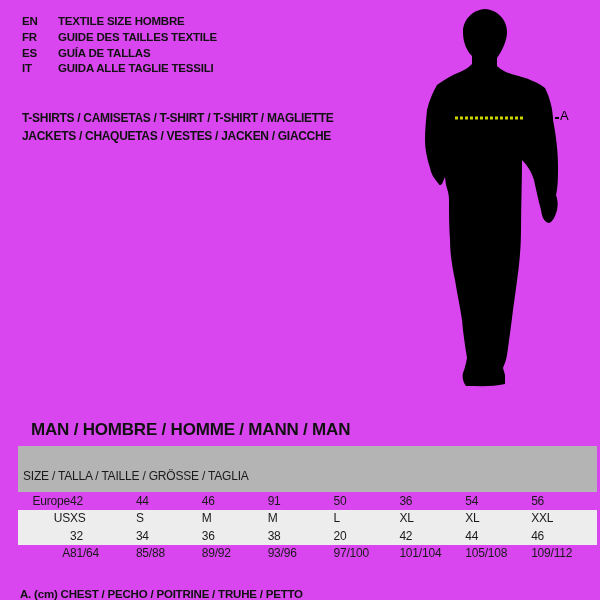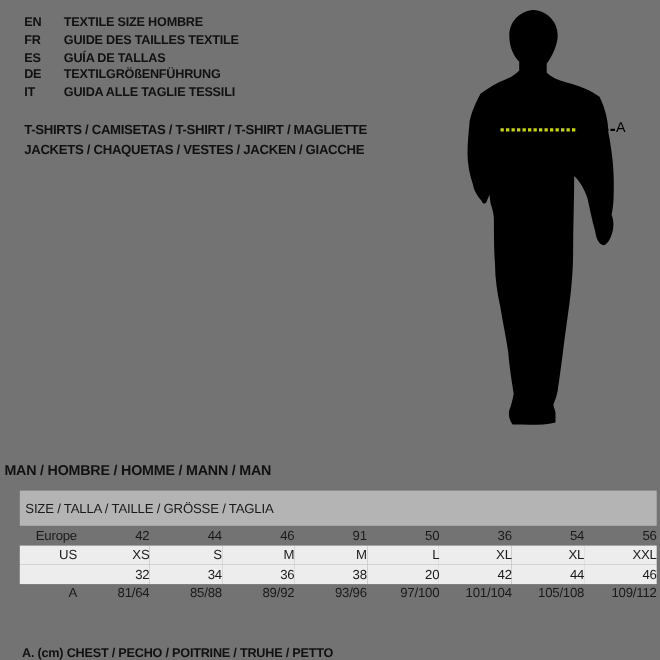--- a/index.html
+++ b/index.html
@@ -9,52 +9,52 @@
     --silhouette:#000000;
     --text:#111111;
   }
   html,body{margin:0;padding:0;}
   body{
     width:600px;height:600px;background:#ffffff;
     font-family:"Liberation Sans", sans-serif;
     color:var(--text);
     position:relative;overflow:hidden;
   }
-  .canvas{position:absolute;left:0;top:0;width:600px;height:600px;background:#737373;text-decoration:underline;}
+  .canvas{position:absolute;left:0;top:0;width:600px;height:600px;background:#d946ef;text-decoration:underline;}
 
   
   .languages{position:absolute;left:22px;top:14px;}
   .lang-row{display:flex;line-height:15.8px;font-size:11.5px;font-weight:bold;letter-spacing:-0.2px;}
   .lang-code{width:36px;flex:0 0 36px;}
   .lang-label{white-space:nowrap;}
 
   
   .categories{position:absolute;left:22px;top:109px;}
   .category-line{font-size:12px;font-weight:bold;line-height:18px;letter-spacing:-0.3px;white-space:nowrap;}
 
   
   .figure{position:absolute;left:405px;top:5px;width:175px;height:392px;}
   .figure svg{position:absolute;left:0;top:0;}
   .measure-label{
     position:absolute;left:155px;top:104px;width:20px;
     font-size:13px;line-height:13px;color:#000;
   }
 
   
-  .section-title{position:absolute;left:4px;top:420px;font-size:13px;font-weight:bold;letter-spacing:-0.2px;}
+  .section-title{position:absolute;left:31px;top:420px;font-size:17px;font-weight:bold;letter-spacing:-0.2px;}
 
   
   .size-table-wrap{position:absolute;left:18px;top:446px;width:579px;}
   table.size-table{width:100%;border-collapse:collapse;table-layout:fixed;font-size:12px;letter-spacing:-0.2px;}
   table.size-table th.table-header{
     background:var(--table-header-bg);
     font-weight:normal;text-align:left;height:32px;
-    padding:0 0 0 5px;font-size:12px;color:#1a1a1a;
-  }
-  table.size-table td{height:17.5px;padding:0;text-align:right;vertical-align:middle;color:#1a1a1a;}
+    padding:14px 0 0 5px;font-size:12px;color:#1a1a1a;
+  }
+  table.size-table td{height:17.5px;padding:0;text-align:left;vertical-align:middle;color:#1a1a1a;}
   table.size-table td.row-label{text-align:right;padding-left:3px;}
   table.size-table tr.shaded td{background:var(--table-row-shaded-bg);}
 
   
   .footnote{position:absolute;left:20px;top:549px;font-size:11.5px;font-weight:bold;letter-spacing:-0.2px;margin-top:39px;}
 </style>
 </head>
 <body>
 
 <div class="canvas">
@@ -68,24 +68,20 @@
     <div class="lang-row">
       <span class="lang-code">FR</span>
       <span class="lang-label">GUIDE DES TAILLES TEXTILE</span>
     </div>
 
     <div class="lang-row">
       <span class="lang-code">ES</span>
       <span class="lang-label">GUÍA DE TALLAS</span>
     </div>
 
-    <div class="lang-row">
-      <span class="lang-code">DE</span>
-      <span class="lang-label">TEXTILGRÖßENFÜHRUNG</span>
-    </div>
 
     <div class="lang-row">
       <span class="lang-code">IT</span>
       <span class="lang-label">GUIDA ALLE TAGLIE TESSILI</span>
     </div>
   </div>
 
   <div class="categories">
     <div class="category-line">T-SHIRTS / CAMISETAS / T-SHIRT / T-SHIRT / MAGLIETTE</div>
 

